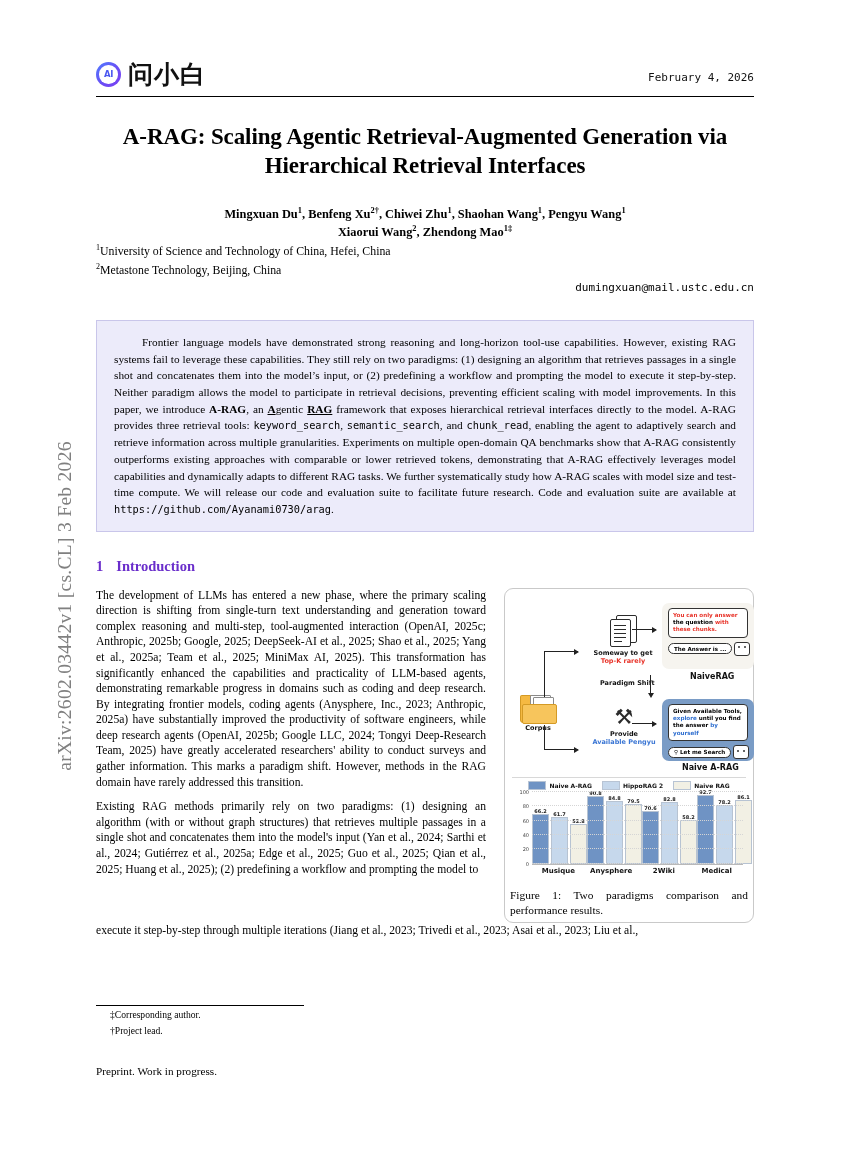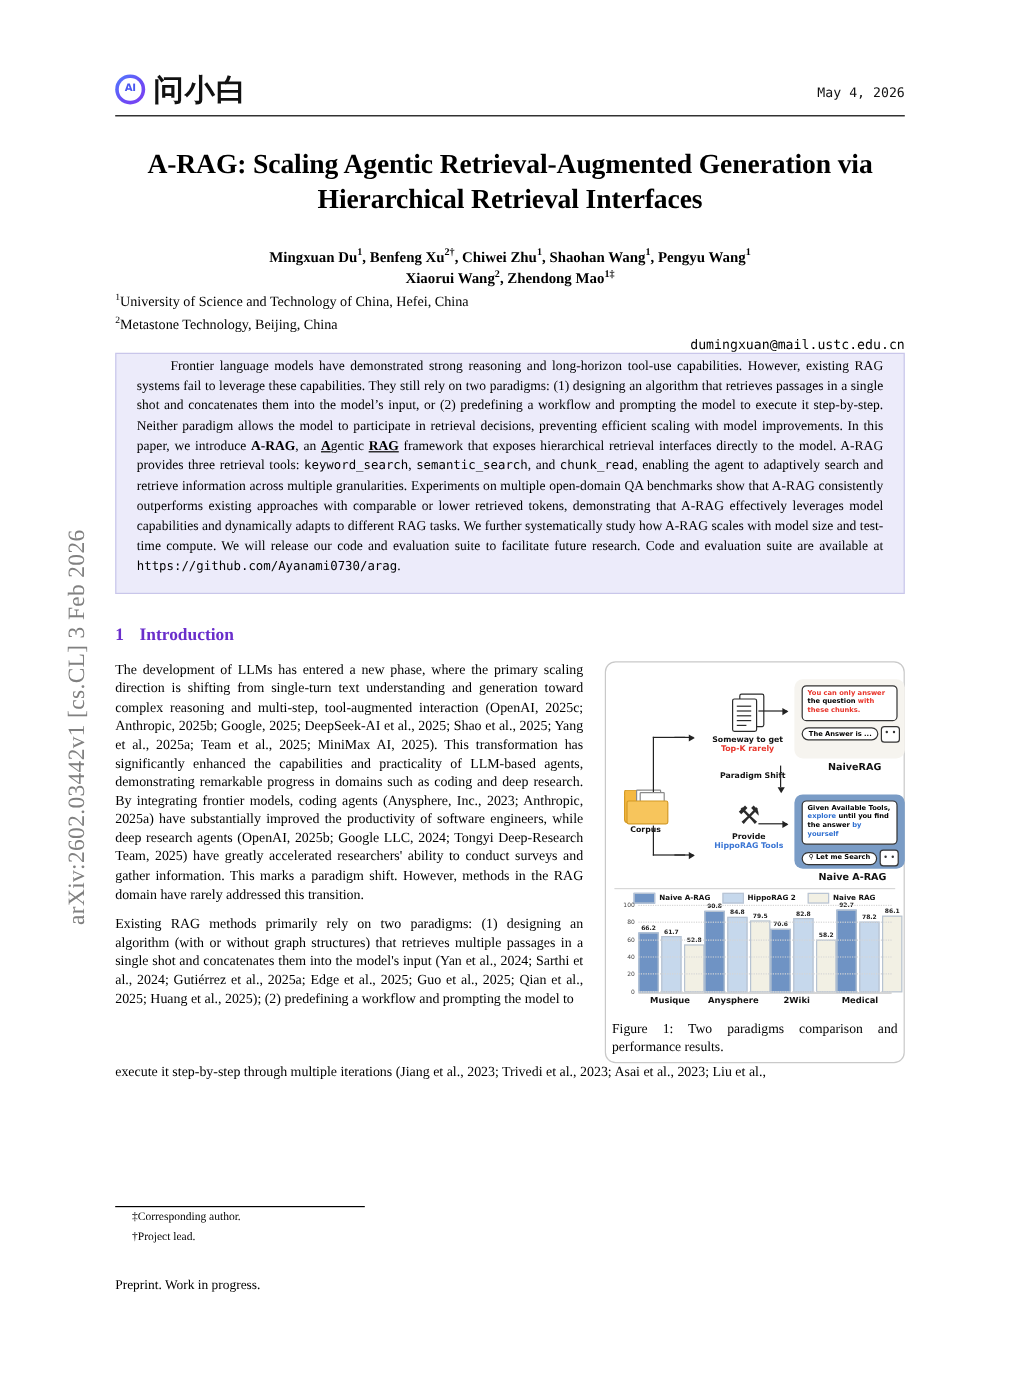--- a/index.html
+++ b/index.html
@@ -44,22 +44,22 @@
 
   
   .authors{text-align:center;margin-top:26px;font-size:12.4px;font-weight:700;line-height:1.42;}
   .affil{text-align:left;font-size:11.8px;font-weight:400;line-height:1.38;margin-top:2px;}
   .email{text-align:right;font-family:"DejaVu Sans Mono","Liberation Mono",monospace;
     font-size:11px;margin-top:3px;}
   sup{font-size:0.68em;vertical-align:super;line-height:0;}
 
   
   .abstract{
-    background:#ecebfa;border:1px solid #c9c6ea;
-    padding:2px 17px 13px 17px;font-size:11.3px;line-height:1.48;
+    margin-top:26px;background:#ecebfa;border:1px solid #c9c6ea;
+    padding:13px 17px 13px 17px;font-size:11.3px;line-height:1.48;
     text-align:justify;text-justify:inter-word;
   }
   .abstract p{margin:0;text-indent:28px;}
   .abstract .mono{font-family:"DejaVu Sans Mono","Liberation Mono",monospace;font-size:10.3px;}
   .abstract b{font-weight:700;}
   .abstract u{text-decoration:underline;}
 
   
   .sec-h{color:#6a2ecb;font-size:14.5px;font-weight:700;margin:26px 0 0 0;}
   .sec-h .num{margin-right:13px;}
@@ -172,21 +172,21 @@
 
   <div class="content">
 
     <div class="hdr">
       <div class="brand">
         <div class="brand-mark">
           <span class="glyph">AI</span>
         </div>
         <div class="brand-text">问小白</div>
       </div>
-      <div class="hdr-date">May 4, 2026</div>
+      <div class="hdr-date">February 4, 2026</div>
     </div>
     <div class="rule"></div>
 
     <h1 class="title">A-RAG: Scaling Agentic Retrieval-Augmented Generation via Hierarchical Retrieval Interfaces</h1>
 
     <div class="authors">
       <div>Mingxuan Du<sup>1</sup>, Benfeng Xu<sup>2†</sup>, Chiwei Zhu<sup>1</sup>, Shaohan Wang<sup>1</sup>, Pengyu Wang<sup>1</sup></div>
       <div>Xiaorui Wang<sup>2</sup>, Zhendong Mao<sup>1‡</sup></div>
     </div>
     <div class="affil"><sup>1</sup>University of Science and Technology of China, Hefei, China</div>
@@ -237,21 +237,21 @@
                   <div class="ln" style="top:21px;width:8px;"></div>
                 </div>
               </div>
               <div class="lbl">Someway to get</div>
               <div class="lbl red">Top-K rarely</div>
             </div>
 
             <div class="tools">
               <div class="tool-ico">⚒</div>
               <div class="lbl">Provide</div>
-              <div class="lbl blue">HippoRAG Tools</div>
+              <div class="lbl blue">Available Pengyu</div>
             </div>
 
             <div class="arrow-h" style="left:122px;top:34px;width:24px;"></div>
             <div class="arrow-h" style="left:122px;top:128px;width:24px;"></div>
 
             <div class="pshift">Paradigm Shift</div>
             <div class="arrow-v" style="left:140px;top:80px;height:18px;"></div>
 
             <div class="panel naive">
               <div class="bubble">

